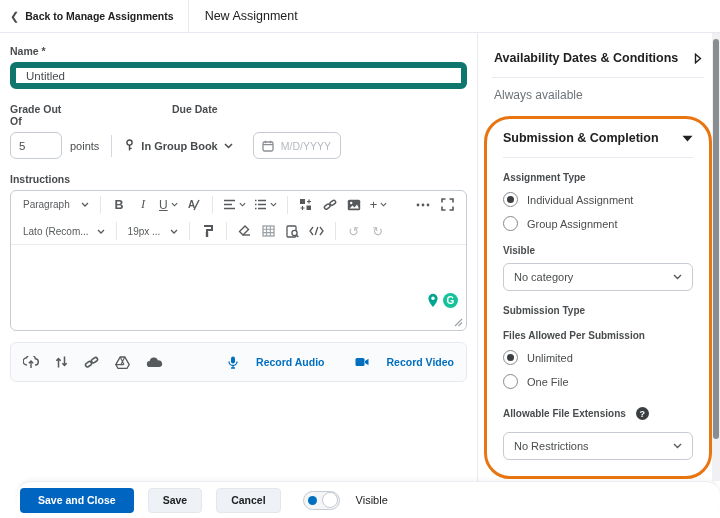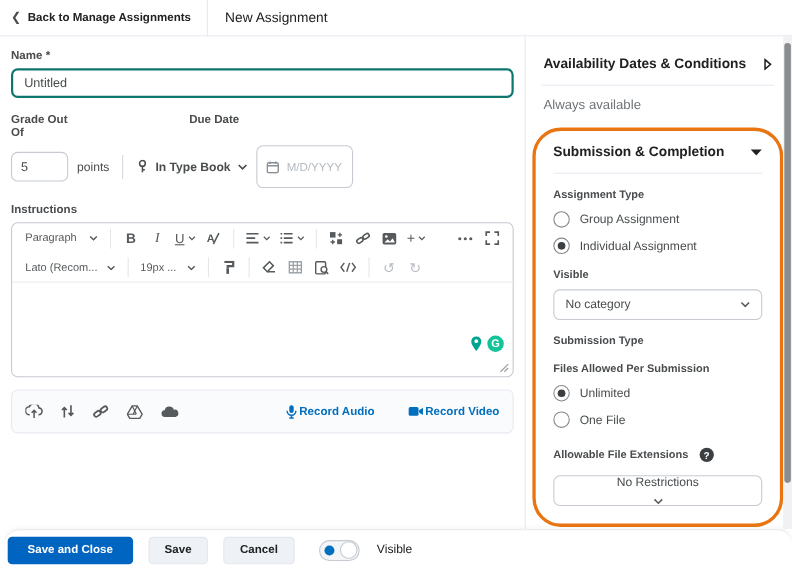--- a/index.html
+++ b/index.html
@@ -17,35 +17,35 @@
   .header-sep { width:1px; height:33px; background:#e6eaf0; }
   .page-title { font-size:12.5px; font-weight:400; color:#202122; padding-left:16px; }
 
   
   .main { position:absolute; top:33px; left:0; right:0; bottom:37px; display:flex; }
   .form-col { width:478px; border-right:1px solid #e6eaf0; padding:12px 10px 0 10px; }
   .sidebar { flex:1; padding:10px 16px 0 14px; position:relative; }
 
   .field-label { font-size:10.5px; font-weight:700; color:#494c4e; }
   .req { color:#494c4e; }
-  .text-input { width:100%; height:27px; border:2px solid #0f766e; border-radius:6px;
+  .text-input { width:100%; height:27px; border:6px solid #0f766e; border-radius:6px;
     padding:0 10px; font-size:11.5px; color:#494c4e; background:#fff; outline:none;
     font-family:"Liberation Sans",sans-serif; }
   .row-labels { display:flex; margin-top:14px; }
   .row-labels .due-lbl { margin-left:100px; }
   .controls-row { display:flex; align-items:center; margin-top:5px; }
   .grade-input { width:52px; height:27px; border:1px solid #c6cbd2; border-radius:6px;
     text-align:left; padding:0 8px; font-size:11.5px; color:#494c4e; outline:none;
     font-family:"Liberation Sans",sans-serif; }
   .points-lbl { font-size:11px; color:#494c4e; margin-left:8px; }
   .vsep { width:1px; height:22px; background:#d3d9e3; margin:0 12px; }
   .gradebook-btn { display:flex; align-items:center; gap:6px; cursor:pointer; }
   .gradebook-btn span.lbl { font-size:11px; font-weight:700; color:#494c4e; }
-  .due-box { display:flex; align-items:center; gap:7px; margin-left:8px; width:88px;
-    height:39px; border:1px solid #c6cbd2; border-radius:6px; padding:0 8px; cursor:text; }
+  .due-box { display:flex; align-items:center; gap:7px; margin-left:20px; width:88px;
+    height:27px; border:1px solid #c6cbd2; border-radius:6px; padding:0 8px; cursor:text; }
   .due-ph { font-size:10.5px; color:#b4bac0; }
 
   .instr-label { margin-top:14px; }
   .editor { margin-top:5px; border:1px solid #c6cbd2; border-radius:6px; height:141px;
     position:relative; background:#fff; }
   .tb-row { display:flex; align-items:center; height:27px; padding:0 8px; gap:2px; }
   .tb-row2 { border-bottom:1px solid #ececf0; }
   .tb-btn { display:flex; align-items:center; justify-content:center; min-width:22px; height:22px;
     border-radius:4px; cursor:pointer; color:#565a5c; font-size:12px; gap:3px; padding:0 3px; }
   .tb-btn.disabled { color:#b8bdc2; cursor:default; }
@@ -61,21 +61,21 @@
   .editor-badges { position:absolute; right:8px; bottom:22px; display:flex; align-items:center; gap:4px; }
   .pin-icon { color:#00a490; }
   .g-badge { width:15px; height:15px; border-radius:50%; background:#15c39a; color:#fff;
     font-size:10px; font-weight:700; display:flex; align-items:center; justify-content:center; }
   .resize-handle { position:absolute; right:3px; bottom:3px; width:9px; height:9px; }
 
   .attach-bar { margin-top:11px; height:40px; background:#fafbfc; border:1px solid #e6eaf0;
     border-radius:6px; display:flex; align-items:center; padding:0 12px; gap:16px; }
   .attach-icon { color:#565a5c; cursor:pointer; display:flex; }
   .attach-spacer { flex:1; }
-  .record-btn { display:flex; align-items:center; gap:2px; color:#006fbf; font-size:10.5px;
+  .record-btn { display:flex; align-items:center; gap:18px; color:#006fbf; font-size:10.5px;
     font-weight:700; cursor:pointer; margin-left:14px; }
 
   
   .acc-header { display:flex; align-items:center; justify-content:space-between; cursor:pointer;
     padding:8px 2px 0 2px; }
   .acc-title { font-size:12.5px; font-weight:700; color:#202122; }
   .sb-divider { height:1px; background:#e6eaf0; margin:12px 0 10px 0; }
   .always-avail { font-size:12px; color:#6e7377; padding-left:2px; }
 
   .highlight-oval { border:3px solid #e87511; border-radius:26px; margin:14px -8px 0 -8px;
@@ -95,21 +95,21 @@
     font-size:9px; font-weight:700; display:inline-flex; align-items:center; justify-content:center;
     margin-left:10px; cursor:pointer; }
   .label-with-help { display:flex; align-items:center; }
 
   
   .scrollbar-track { position:absolute; top:33px; bottom:37px; right:0; width:8px; background:#f1f1f3; }
   .scrollbar-thumb { position:absolute; top:6px; right:1px; width:6px; height:400px;
     background:#8a8d90; border-radius:3px; }
 
   
-  .footer { position:absolute; left:4px; right:0; bottom:0; height:37px; background:#fff;
+  .footer { position:absolute; left:17px; right:0; bottom:0; height:37px; background:#fff;
     border-top:1px solid #e9ecf0; box-shadow:0 -2px 4px rgba(0,0,0,0.04);
     display:flex; align-items:center; padding:0 0 0 3px; gap:14px;border-radius:14px; }
   .btn { height:25px; border:none; border-radius:4px; font-size:10.5px; font-weight:700;
     cursor:pointer; font-family:"Liberation Sans",sans-serif; padding:0 14px; }
   .btn-primary { background:#0065c1; color:#fff; padding:0 18px; }
   .btn-secondary { background:#eef1f5; color:#202122; border:1px solid #e3e7ec; }
   .toggle { width:37px; height:19px; border:1px solid #c6cbd2; border-radius:10px; background:#f3f5f7;
     position:relative; cursor:pointer; margin-left:8px; flex:none; }
   .toggle .eye-dot { position:absolute; left:4px; top:4px; width:9px; height:9px; border-radius:50%;
     background:#006fbf; }
@@ -152,21 +152,21 @@
 
       <div class="controls-row">
         <input class="grade-input" value="5" style="">
         <span class="points-lbl">points</span>
         <span class="vsep"></span>
         <div class="gradebook-btn">
           <svg width="11" height="13" viewBox="0 0 11 13">
             <circle cx="5.5" cy="3.6" r="2.6" fill="none" stroke="#494c4e" stroke-width="1.4"></circle>
             <path d="M5.5 6.2v5.4M5.5 9.4h2.2" stroke="#494c4e" stroke-width="1.4" fill="none"></path>
           </svg>
-          <span class="lbl">In Type Book</span>
+          <span class="lbl">In Group Book</span>
           <svg width="9" height="6" viewBox="0 0 9 6">
             <path d="M1 1l3.5 3.5L8 1" stroke="#494c4e" stroke-width="1.5" fill="none"></path>
           </svg>
         </div>
         <div class="due-box">
           <svg width="12" height="12" viewBox="0 0 12 12">
             <rect x="1" y="2" width="10" height="9" rx="1.5" fill="none" stroke="#8a8f94" stroke-width="1.3"></rect>
             <path d="M3.5 0.8v2.4M8.5 0.8v2.4M1 4.6h10" stroke="#8a8f94" stroke-width="1.3"></path>
           </svg>
           <span class="due-ph">M/D/YYYY</span>
@@ -398,26 +398,26 @@
         <div class="acc-header sub-header" style="padding-left:0;padding-right:0;">
           <span class="acc-title">Submission &amp; Completion</span>
           <svg width="11" height="7" viewBox="0 0 11 7">
             <path d="M0.5 0.8h10L5.5 6.4z" fill="#202122"></path>
           </svg>
         </div>
         <div class="sb-divider" style="margin:12px 0 2px 0;"></div>
 
         <div class="sb-label">Assignment Type</div>
         <div class="radio-row">
+          <span class="radio on"></span>
+          <span class="radio-label">Individual Assignment</span>
+        </div>
+        <div class="radio-row">
           <span class="radio"></span>
           <span class="radio-label">Group Assignment</span>
-        </div>
-        <div class="radio-row">
-          <span class="radio on"></span>
-          <span class="radio-label">Individual Assignment</span>
         </div>
 
         <div class="sb-label">Visible</div>
         <div class="select">
           <span>No category</span>
           <svg width="9" height="6" viewBox="0 0 9 6">
               <path d="M1 1l3.5 3.5L8 1" stroke="#565a5c" stroke-width="1.4" fill="none"></path>
             </svg>
         </div>
 
@@ -430,21 +430,21 @@
         </div>
         <div class="radio-row">
           <span class="radio"></span>
           <span class="radio-label">One File</span>
         </div>
 
         <div class="label-with-help" style="margin-top:18px;">
           <span class="sb-label" style="margin-top:0;">Allowable File Extensions</span>
           <span class="help-circ">?</span>
         </div>
-        <div class="select" style="margin-top:12px;flex-direction:column;">
+        <div class="select" style="margin-top:12px;">
           <span>No Restrictions</span>
           <svg width="9" height="6" viewBox="0 0 9 6">
               <path d="M1 1l3.5 3.5L8 1" stroke="#565a5c" stroke-width="1.4" fill="none"></path>
             </svg>
         </div>
       </div>
 
     </div>
   </div>
 

